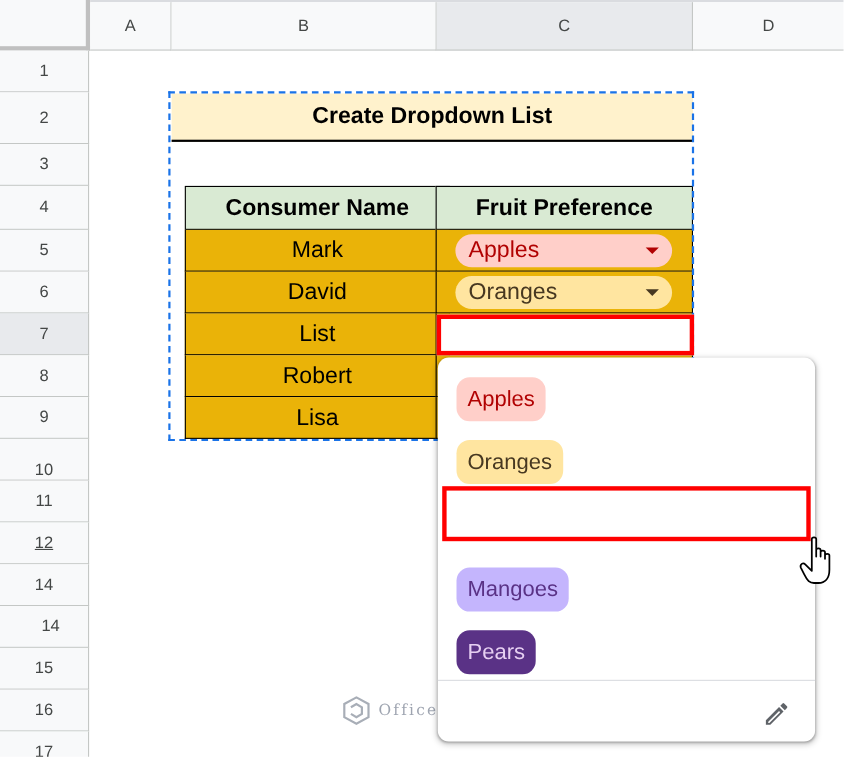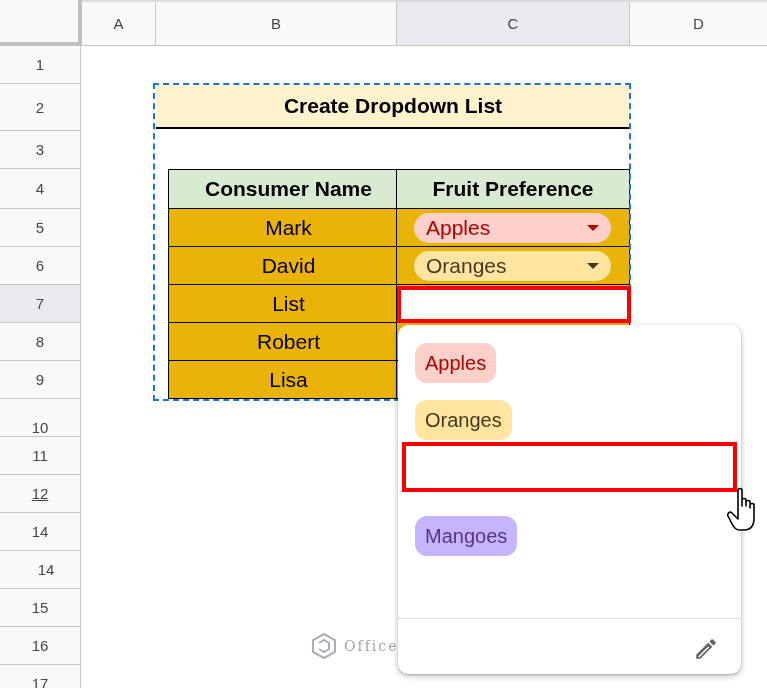--- a/index.html
+++ b/index.html
@@ -169,20 +169,23 @@
 <div class="dropdown">
   <div class="opt" style="top:7px">
     <div class="pill" style="background:#ffcfc9;color:#b10202">Apples</div>
   </div>
   <div class="opt" style="top:64px">
     <div class="pill" style="background:#ffe5a0;color:#473821">Oranges</div>
   </div>
   <div class="opt" style="top:180px">
     <div class="pill" style="background:#c4b5fd;color:#5a3286">Mangoes</div>
   </div>
+  <div class="opt" style="top:237px">
+    <div class="pill" style="background:#5a3286;color:#e6cff2">Pears</div>
+  </div>
   <div class="hl-box"></div>
   <div class="dd-divider"></div>
   <div class="edit-btn">
     <svg width="26" height="26" viewBox="0 0 24 24">
       <path d="M3 17.25V21h3.75L17.81 9.94l-3.75-3.75L3 17.25zm2.92 2.33H5v-.92l9.06-9.06.92.92L5.92 19.58zM20.71 7.04a1 1 0 0 0 0-1.41l-2.34-2.34a1 1 0 0 0-1.41 0l-1.83 1.83 3.75 3.75 1.83-1.83z" fill="#5f6368"></path>
     </svg>
   </div>
 </div>
 
 <svg class="cursor" viewBox="0 0 36 48">

